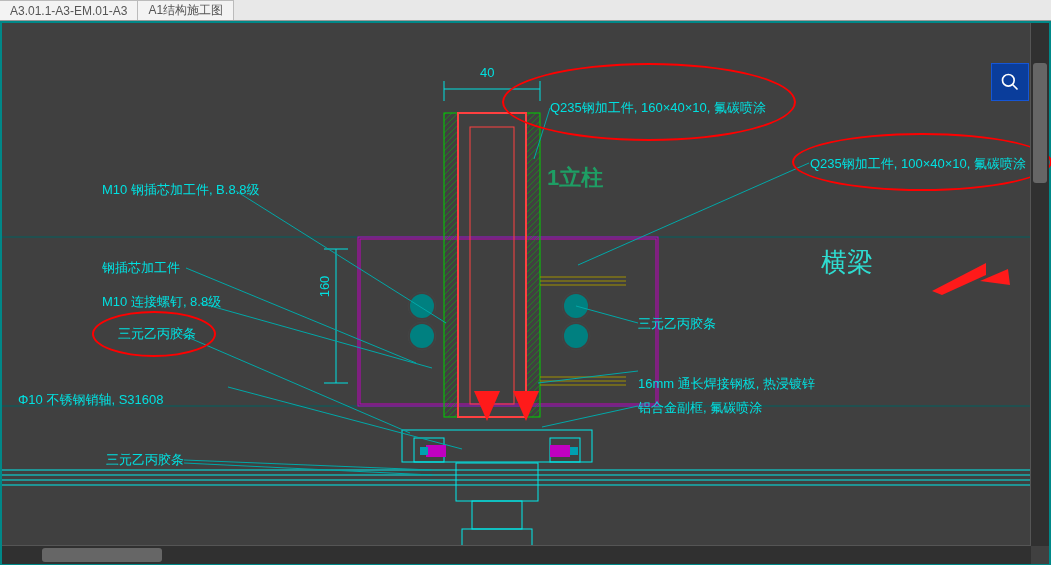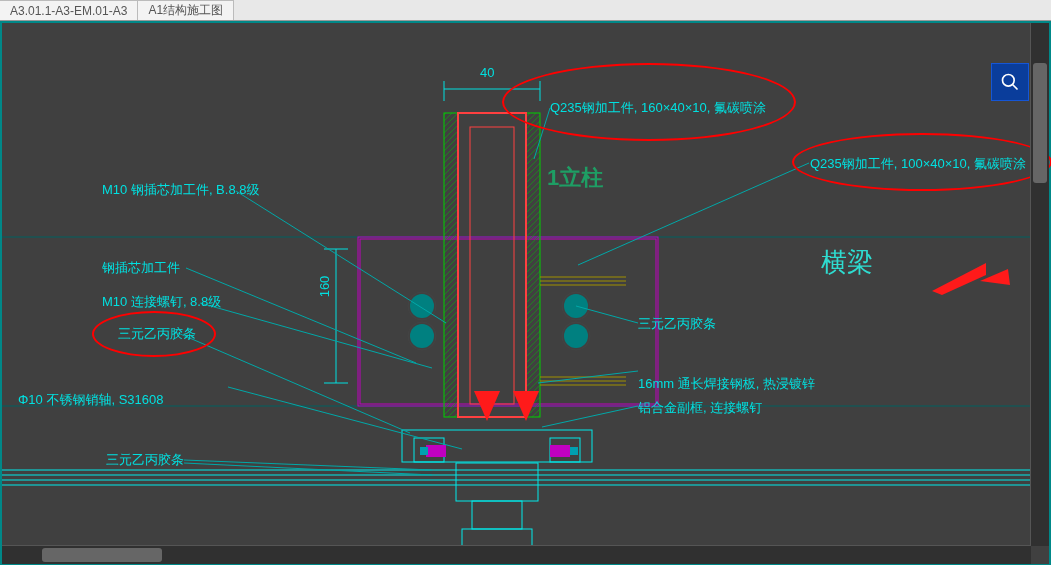--- a/index.html
+++ b/index.html
@@ -217,21 +217,21 @@
   <div class="anno cyan" style="left:100px; top:236px;">钢插芯加工件</div>
   <div class="anno cyan" style="left:100px; top:270px;">M10 连接螺钉, 8.8级</div>
   <div class="anno cyan" style="left:116px; top:302px;">三元乙丙胶条</div>
   <div class="anno cyan" style="left:16px;  top:368px;">Φ10 不锈钢销轴, S31608</div>
   <div class="anno cyan" style="left:104px; top:428px;">三元乙丙胶条</div>
 
   <div class="anno cyan" style="left:548px; top:76px;">Q235钢加工件, 160×40×10, 氟碳喷涂</div>
   <div class="anno cyan" style="left:808px; top:132px;">Q235钢加工件, 100×40×10, 氟碳喷涂</div>
   <div class="anno cyan" style="left:636px; top:292px;">三元乙丙胶条</div>
   <div class="anno cyan" style="left:636px; top:340px;margin-top:12px;">16mm 通长焊接钢板, 热浸镀锌</div>
-  <div class="anno cyan" style="left:636px; top:376px;">铝合金副框, 连接螺钉</div>
+  <div class="anno cyan" style="left:636px; top:376px;">铝合金副框, 氟碳喷涂</div>
 
   <div class="anno overlay" style="left:545px; top:140px;">1立柱</div>
   <div class="anno cyan2" style="left:819px; top:222px; font-size:26px;">横梁</div>
 
   <div class="red-ellipse" style="left:500px; top:40px;  width:290px; height:74px;"></div>
   <div class="red-ellipse" style="left:790px; top:110px; width:256px; height:54px;"></div>
   <div class="red-ellipse" style="left:90px;  top:288px; width:120px; height:42px;"></div>
 
   <div class="search-btn">
     <svg viewBox="0 0 24 24">

